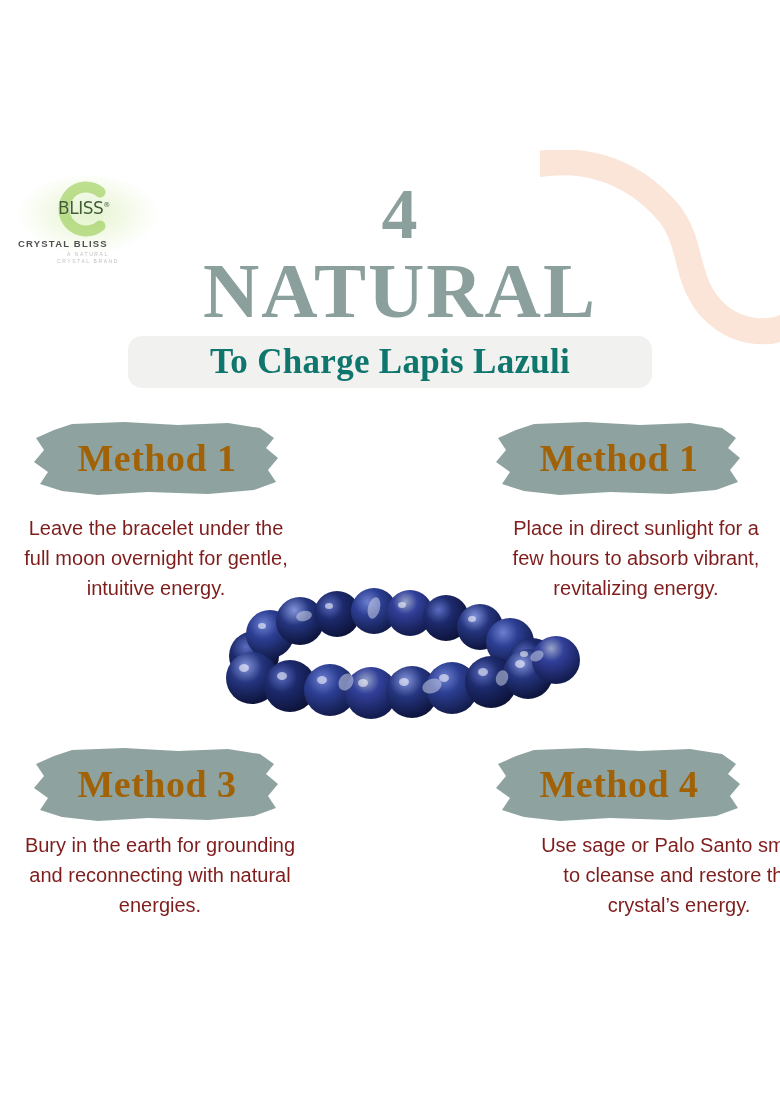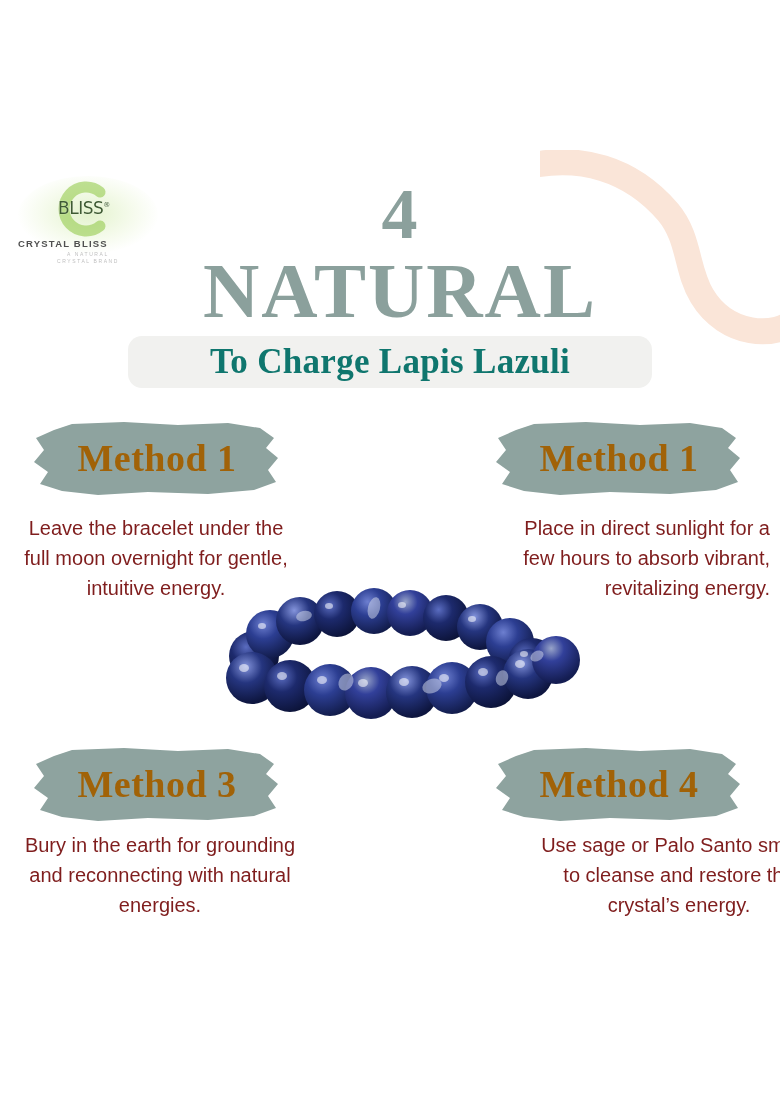--- a/index.html
+++ b/index.html
@@ -170,21 +170,21 @@
   
   .method-text {
     position: absolute;
     text-align: center;
     font-family: "Liberation Sans", sans-serif;
     font-size: 20px;
     line-height: 30px;
     color: #7f1d1d;
   }
   #text-1 { left: 22px;  top: 513px; width: 268px; }
-  #text-2 { left: 502px; top: 513px; width: 268px; text-align: right; }
+  #text-2 { left: 502px; top: 513px; width: 268px; }
   #text-3 { left: 14px;  top: 830px; width: 292px; }
   #text-4 { left: 492px; top: 830px; width: 278px; margin-left: 48px; }
 
   
   .bracelet {
     position: absolute;
     left: 196px;
     top: 582px;
     width: 388px;
     height: 152px;

